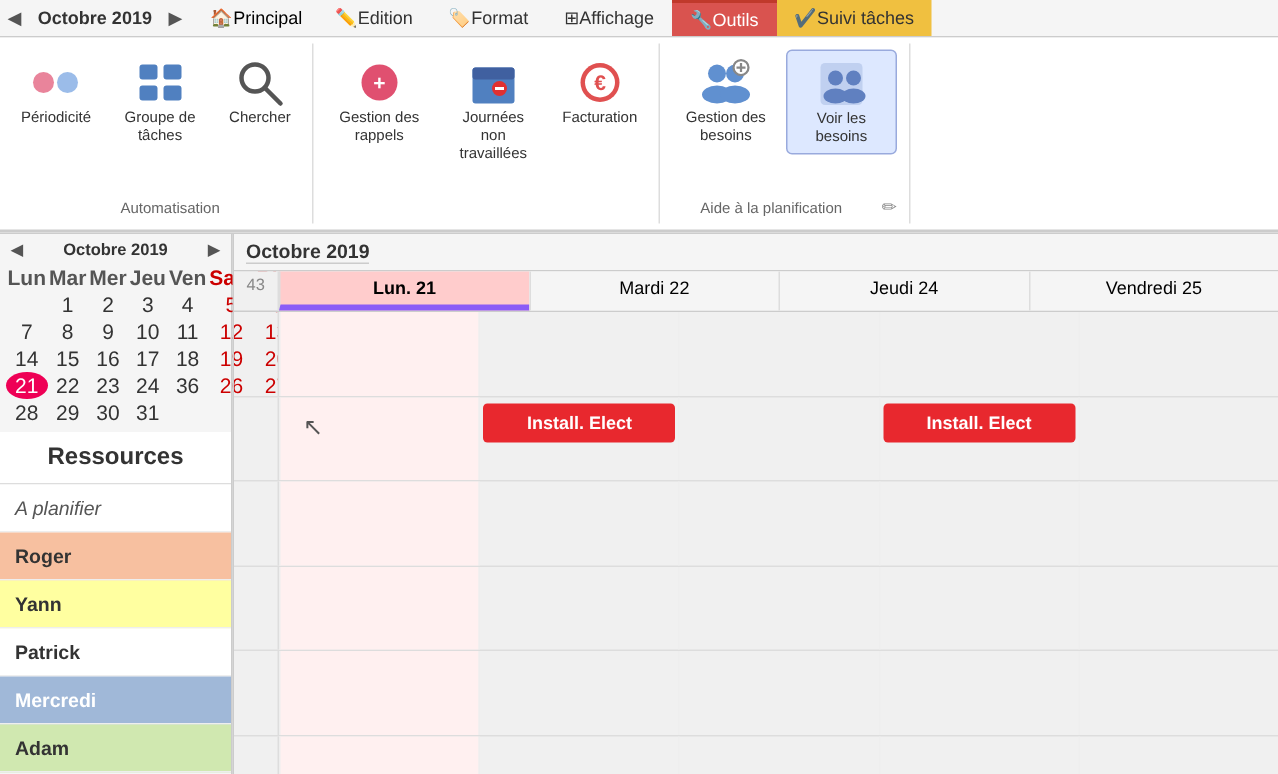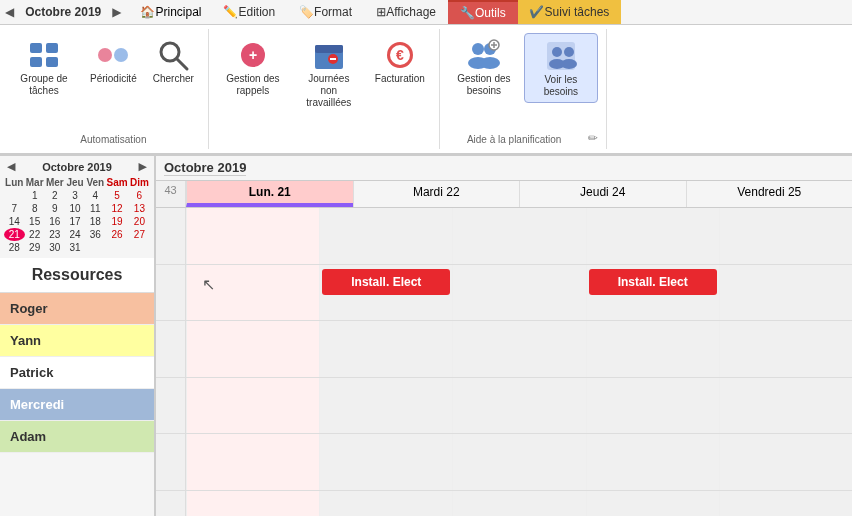--- a/index.html
+++ b/index.html
@@ -32,21 +32,21 @@
 
     
     .main-area { display: flex; height: 391px; }
 
     
     .left-panel { width: 155px; background: #f5f5f5; border-right: 1px solid #ccc; display: flex; flex-direction: column; }
     .mini-cal { padding: 4px; }
     .mini-cal-header { display: flex; align-items: center; justify-content: space-between; margin-bottom: 3px; }
     .mini-cal-month { font-size: 11px; font-weight: bold; color: #333; }
     .mini-cal-arrow { background: none; border: none; cursor: pointer; font-size: 11px; color: #555; padding: 0 3px; }
-    .mini-cal table { width: 100%; border-collapse: collapse; font-size: 10px; }
+    .mini-cal table { width: 100%; border-collapse: collapse; font-size: 14px; }
     .mini-cal th { text-align: center; font-weight: bold; color: #555; padding: 1px; width: 20px; }
     .mini-cal td { text-align: center; padding: 1px 2px; cursor: pointer; border-radius: 2px; color: #333; }
     .mini-cal td.today { background: #e05; color: white; border-radius: 50%; }
 
     
     .resources-panel { flex: 1; }
     .resources-title { background: white; font-size: 16px; font-weight: bold; color: #333; padding: 8px 10px; border-bottom: 1px solid #ddd; text-align: center; }
     .resource-item { padding: 8px 10px; font-size: 13px; border-bottom: 1px solid #eee; cursor: pointer; }
     .resource-item.a-planifier { background: white; color: #555; font-style: italic; }
     .resource-item.roger { background: #f7c0a0; color: #333; font-weight: bold; }
@@ -98,36 +98,36 @@
     </div>
   </div>
 
   <div class="ribbon-body">
 
     <div class="ribbon-section">
       <div class="ribbon-buttons">
         <div class="ribbon-btn">
           <div class="btn-icon">
             <svg width="36" height="36" viewBox="0 0 36 36">
+              <circle cx="10" cy="18" r="7" fill="#e05070" opacity="0.7"></circle>
+              <circle cx="26" cy="18" r="7" fill="#70a0e0" opacity="0.7"></circle>
+            </svg>
+          </div>
+          <span class="btn-label">Périodicité</span>
+        </div>
+        <div class="ribbon-btn">
+          <div class="btn-icon">
+            <svg width="36" height="36" viewBox="0 0 36 36">
               <rect x="4" y="6" width="12" height="10" fill="#5080c0" rx="2"></rect>
               <rect x="20" y="6" width="12" height="10" fill="#5080c0" rx="2"></rect>
               <rect x="4" y="20" width="12" height="10" fill="#5080c0" rx="2"></rect>
               <rect x="20" y="20" width="12" height="10" fill="#5080c0" rx="2"></rect>
             </svg>
           </div>
           <span class="btn-label">Groupe de tâches</span>
-        </div>
-        <div class="ribbon-btn">
-          <div class="btn-icon">
-            <svg width="36" height="36" viewBox="0 0 36 36">
-              <circle cx="10" cy="18" r="7" fill="#e05070" opacity="0.7"></circle>
-              <circle cx="26" cy="18" r="7" fill="#70a0e0" opacity="0.7"></circle>
-            </svg>
-          </div>
-          <span class="btn-label">Périodicité</span>
         </div>
         <div class="ribbon-btn">
           <div class="btn-icon">
             <svg width="36" height="36" viewBox="0 0 36 36">
               <circle cx="15" cy="15" r="9" fill="none" stroke="#555" stroke-width="3"></circle>
               <line x1="22" y1="22" x2="32" y2="32" stroke="#555" stroke-width="3" stroke-linecap="round"></line>
             </svg>
           </div>
           <span class="btn-label">Chercher</span>
         </div>
@@ -273,20 +273,21 @@
           <td></td>
           <td></td>
           <td></td>
         </tr>
       </tbody>
         </table>
     </div>
 
     <div class="resources-panel">
       <div class="resources-title">Ressources</div>
+      <div class="resource-item a-planifier">A planifier</div>
       <div class="resource-item roger">Roger</div>
       <div class="resource-item yann">Yann</div>
       <div class="resource-item patrick">Patrick</div>
       <div class="resource-item frederic">Mercredi</div>
       <div class="resource-item adam">Adam</div>
     </div>
   </div>
 
   <div class="calendar-area">
 

